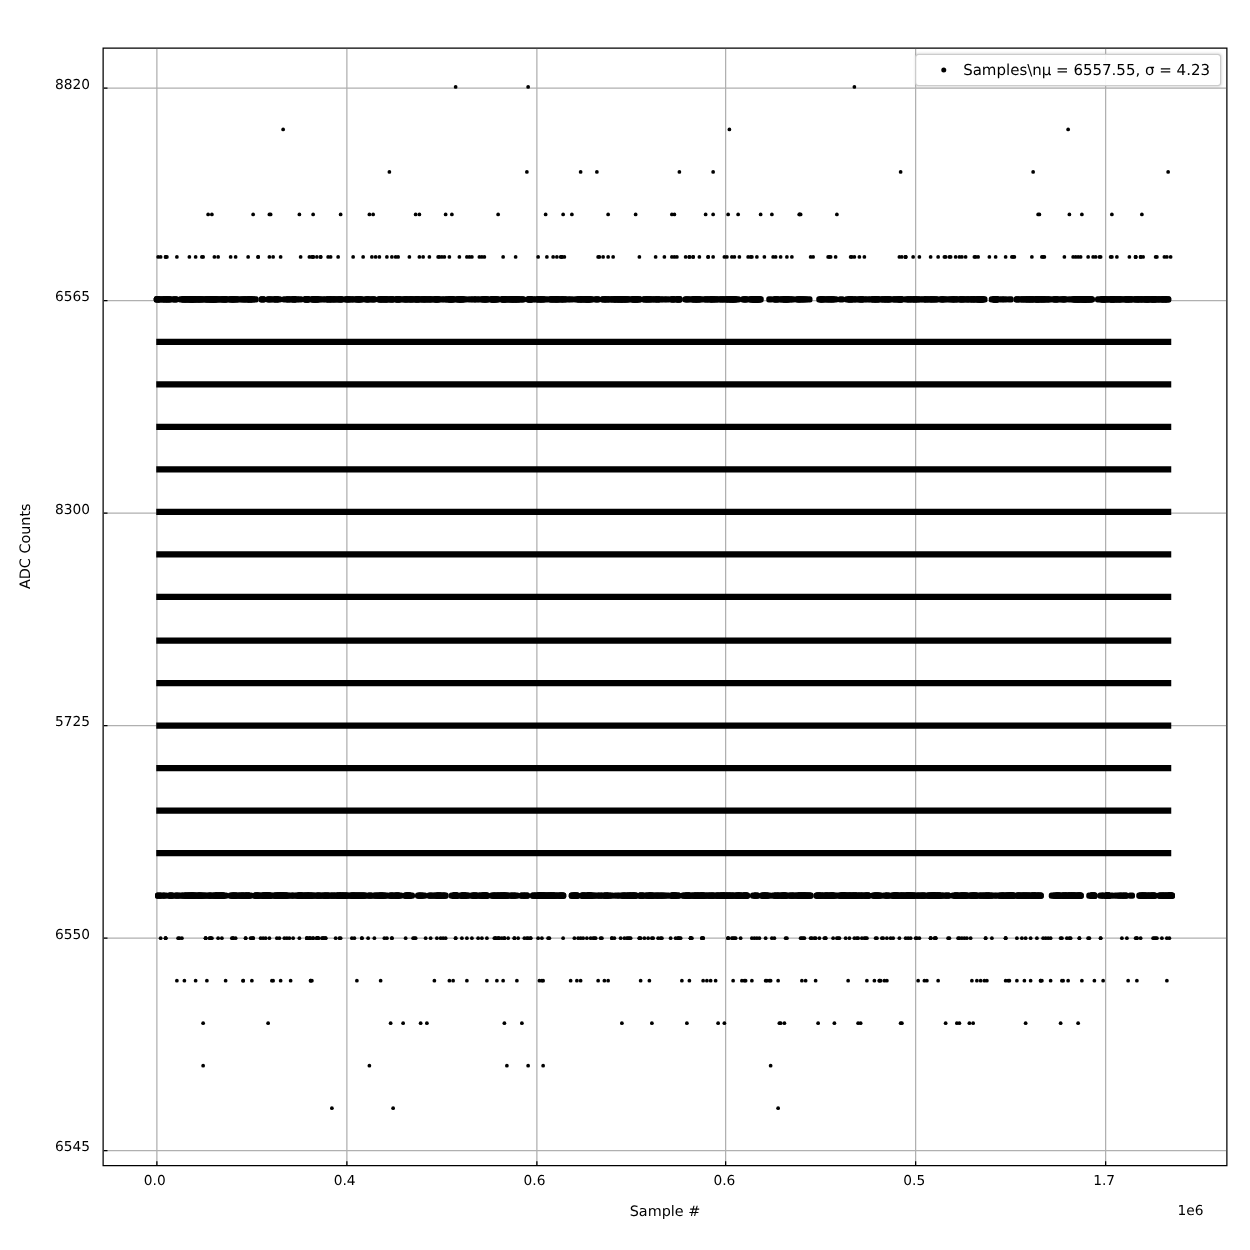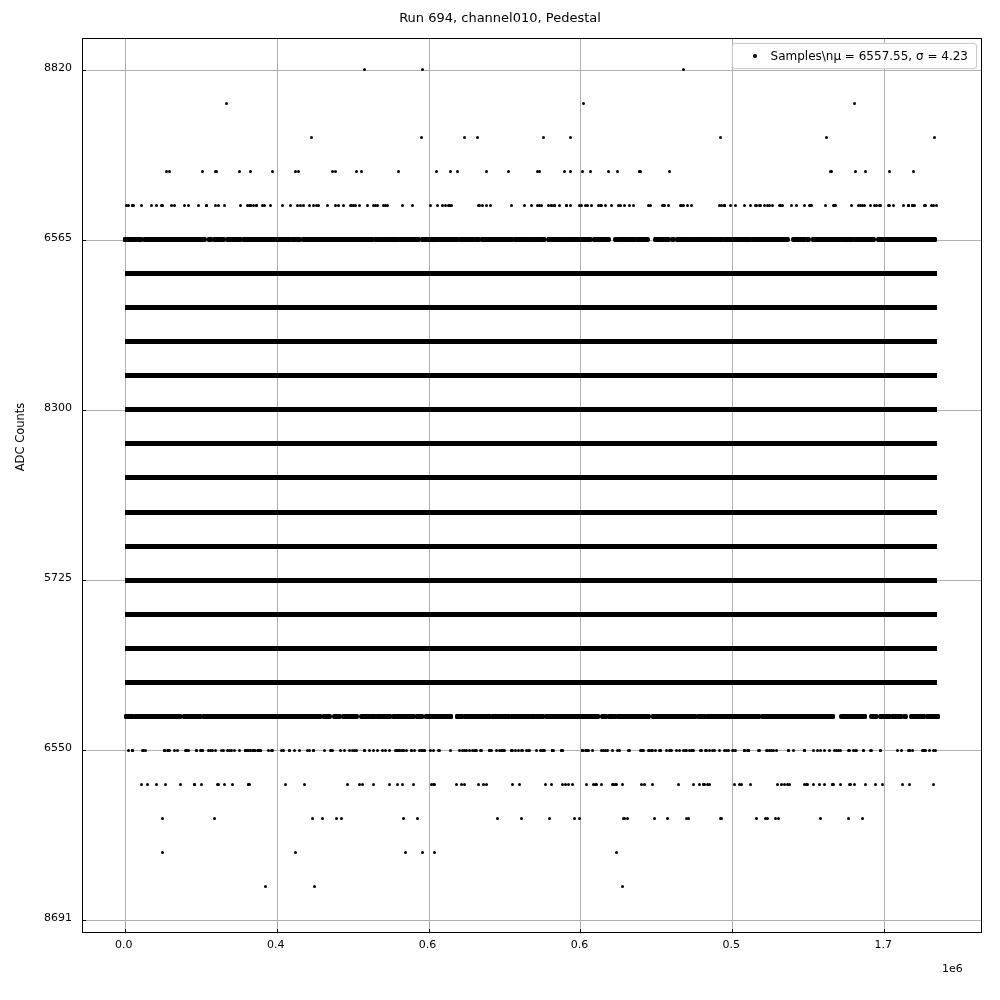--- a/index.html
+++ b/index.html
@@ -147,21 +147,20 @@
     height: 3px;
     border-radius: 50%;
     background: #000;
   }
 </style>
 </head>
 <body>
 
 <div id="figure">
 
-  <div id="chart-title">Run 694, channel010, Pedestal</div>
 
   <div id="plot-area">
     <div id="grid-layer">
         <div class="gridline-v" style="left: 41.7722px;"></div>
         <div class="tick-x" style="left: 41.7722px;"></div>
         <div class="gridline-v" style="left: 193.671px;"></div>
         <div class="tick-x" style="left: 193.671px;"></div>
         <div class="gridline-v" style="left: 345.57px;"></div>
         <div class="tick-x" style="left: 345.57px;"></div>
         <div class="gridline-v" style="left: 497.468px;"></div>
@@ -2076,35 +2075,36 @@
   </div>
 
   <div id="ticks-layer">
       <div class="xticklabel" style="left: 123.772px;">0.0</div>
       <div class="xticklabel" style="left: 275.671px;">0.4</div>
       <div class="xticklabel" style="left: 427.57px;">0.6</div>
       <div class="xticklabel" style="left: 579.468px;">0.6</div>
       <div class="xticklabel" style="left: 731.367px;">0.5</div>
       <div class="xticklabel" style="left: 883.266px;">1.7</div>
       <div class="yticklabel" style="top: 919.388px; width: 0px;">
-        <span style="position:absolute;right:0;top:-8px;">8691</span>
+        <span style="position:absolute;right:0;top:-8px;">6545</span>
       </div>
       <div class="yticklabel" style="top: 749.236px; width: 0px;">
         <span style="position:absolute;right:0;top:-8px;">6550</span>
       </div>
       <div class="yticklabel" style="top: 579.084px; width: 0px;">
         <span style="position:absolute;right:0;top:-8px;">5725</span>
       </div>
       <div class="yticklabel" style="top: 408.932px; width: 0px;">
         <span style="position:absolute;right:0;top:-8px;">8300</span>
       </div>
       <div class="yticklabel" style="top: 238.779px; width: 0px;">
         <span style="position:absolute;right:0;top:-8px;">6565</span>
       </div>
       <div class="yticklabel" style="top: 68.6274px; width: 0px;">
         <span style="position:absolute;right:0;top:-8px;">8820</span>
       </div>
     </div>
 
+  <div id="xlabel">Sample #</div>
   <div id="ylabel">ADC Counts</div>
   <div id="xexponent">1e6</div>
 
 </div>
 
 </body></html>

